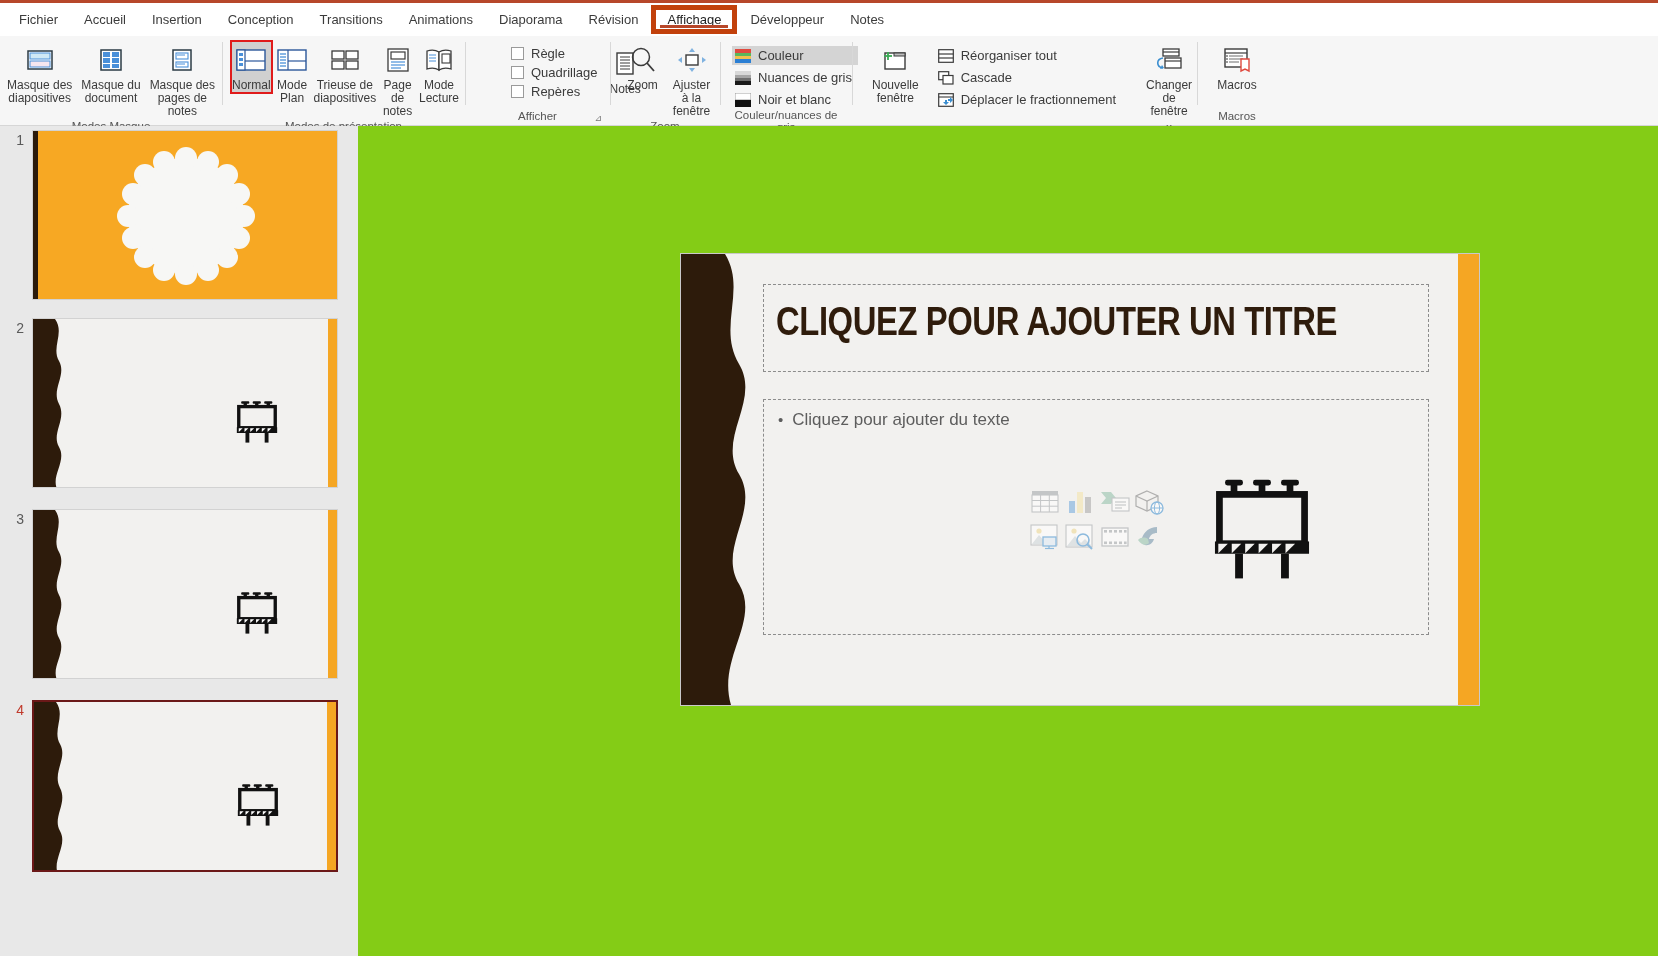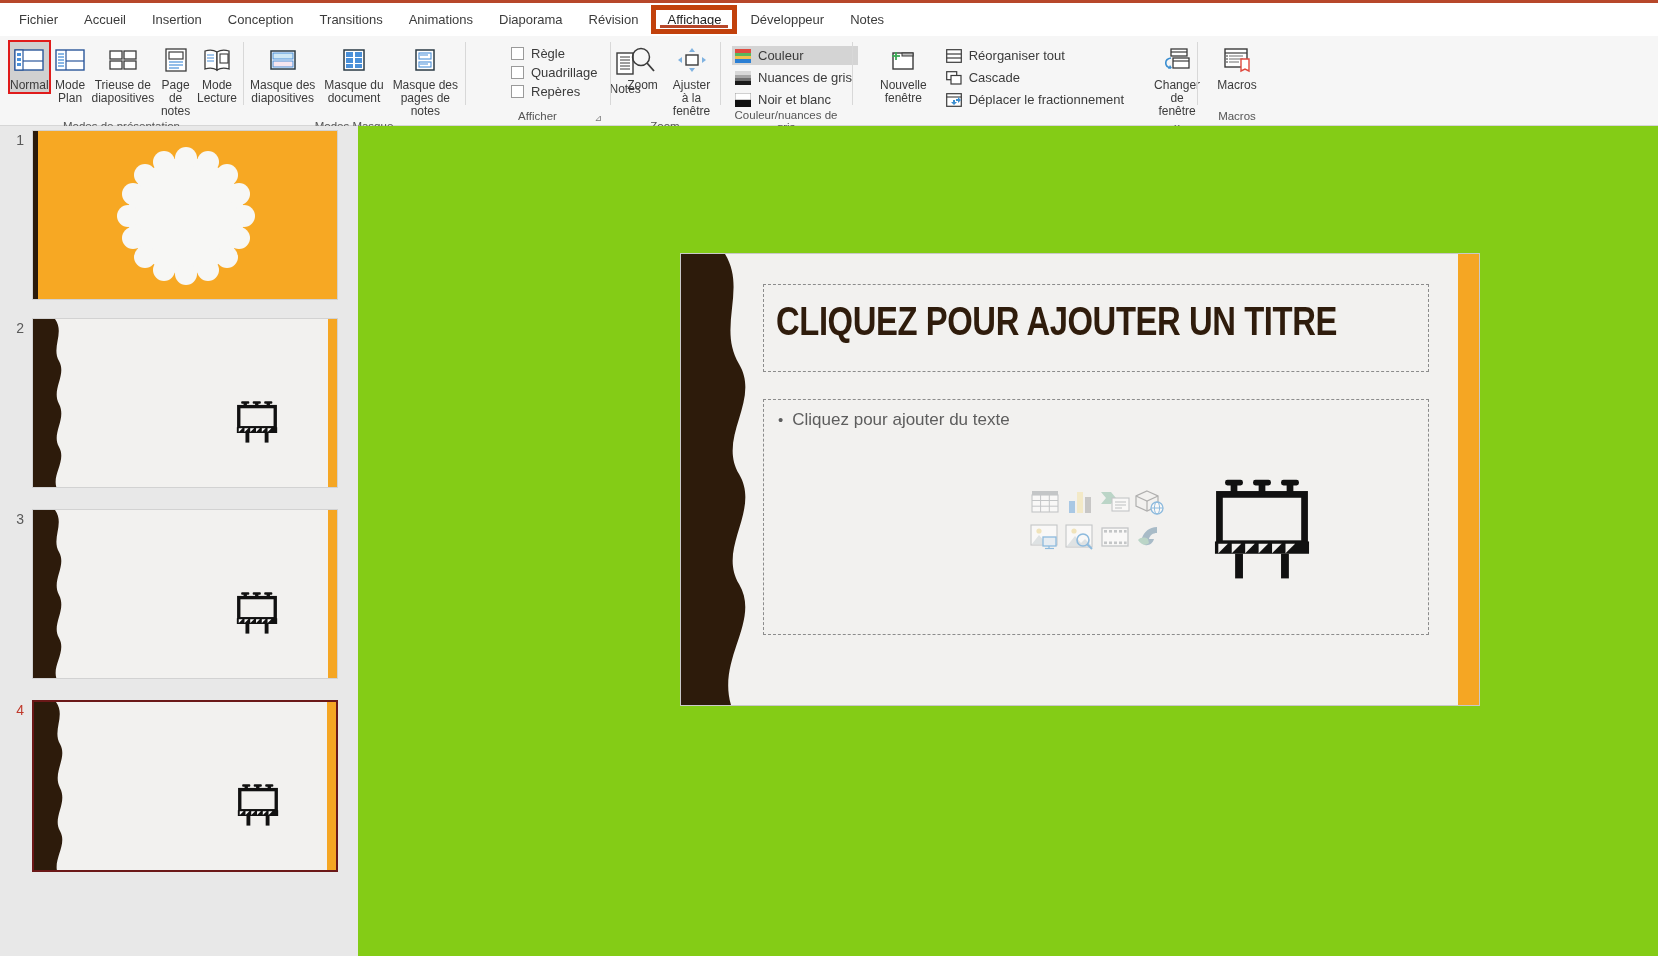--- a/index.html
+++ b/index.html
@@ -204,20 +204,62 @@
   <div class="tab"><span>Animations</span></div>
   <div class="tab"><span>Diaporama</span></div>
   <div class="tab"><span>Révision</span></div>
   <div class="tab active"><span>Affichage</span><span class="underbar"></span></div>
   <div class="tab"><span>Développeur</span></div>
   <div class="tab"><span>Notes</span></div>
 </div>
 
 <div class="ribbon">
 
+  <div class="rgroup" style="width:222px">
+    <div class="rgroup-items">
+      <div class="bigbtn xwide">
+        <span class="ico">
+          <svg width="30" height="24" viewBox="0 0 30 24">
+            <rect x="3" y="3" width="24" height="18" fill="#fff" stroke="#2b3b45" stroke-width="1.5"></rect>
+            <rect x="5" y="5" width="20" height="6" fill="#cfe8f5" stroke="#4a90d9" stroke-width="1"></rect>
+            <rect x="5" y="13" width="20" height="6" fill="#f7e6ef" stroke="#4a90d9" stroke-width="1"></rect>
+          </svg>
+        </span>
+        <span class="lbl">Masque des diapositives</span>
+      </div>
+      <div class="bigbtn xwide">
+        <span class="ico">
+          <svg width="30" height="24" viewBox="0 0 30 24">
+            <rect x="5" y="2" width="20" height="20" fill="#fff" stroke="#2b3b45" stroke-width="1.5"></rect>
+            <rect x="7" y="4" width="7" height="5" fill="#4a90d9"></rect>
+            <rect x="16" y="4" width="7" height="5" fill="#4a90d9"></rect>
+            <rect x="7" y="10" width="7" height="5" fill="#4a90d9"></rect>
+            <rect x="16" y="10" width="7" height="5" fill="#4a90d9"></rect>
+            <rect x="7" y="16" width="7" height="4" fill="#4a90d9"></rect>
+            <rect x="16" y="16" width="7" height="4" fill="#4a90d9"></rect>
+          </svg>
+        </span>
+        <span class="lbl">Masque du document</span>
+      </div>
+      <div class="bigbtn xwide">
+        <span class="ico">
+          <svg width="30" height="24" viewBox="0 0 30 24">
+            <rect x="6" y="2" width="18" height="20" fill="#fff" stroke="#2b3b45" stroke-width="1.5"></rect>
+            <rect x="9" y="5" width="12" height="6" fill="none" stroke="#4a90d9" stroke-width="1.1"></rect>
+            <line x1="10" y1="7" x2="18" y2="7" stroke="#4a90d9" stroke-width="1"></line>
+            <rect x="9" y="14" width="12" height="5" fill="none" stroke="#4a90d9" stroke-width="1.1"></rect>
+            <line x1="10" y1="16" x2="18" y2="16" stroke="#4a90d9" stroke-width="1"></line>
+          </svg>
+        </span>
+        <span class="lbl">Masque des pages de notes</span>
+      </div>
+    </div>
+    <div class="rgroup-label">Modes Masque</div>
+  </div>
+
   <div class="rgroup" style="width:243px">
     <div class="rgroup-items">
       <div class="bigbtn selected" style="margin-left:4px">
         <span class="ico">
           <svg width="30" height="24" viewBox="0 0 30 24">
             <rect x="1" y="2" width="28" height="20" fill="#fff" stroke="#2b579a" stroke-width="1.4"></rect>
             <rect x="1" y="2" width="8" height="20" fill="#fff" stroke="#2b579a" stroke-width="1.2"></rect>
             <rect x="3" y="5" width="4" height="3" fill="#4a90d9"></rect>
             <rect x="3" y="10" width="4" height="3" fill="#4a90d9"></rect>
             <rect x="3" y="15" width="4" height="3" fill="#4a90d9"></rect>
@@ -272,62 +314,20 @@
             <line x1="5" y1="7" x2="12" y2="7" stroke="#4a90d9" stroke-width="1"></line>
             <line x1="5" y1="10" x2="12" y2="10" stroke="#4a90d9" stroke-width="1"></line>
             <line x1="5" y1="13" x2="12" y2="13" stroke="#4a90d9" stroke-width="1"></line>
             <rect x="18" y="6" width="8" height="9" fill="none" stroke="#3b3b3b" stroke-width="1.1"></rect>
           </svg>
         </span>
         <span class="lbl">Mode Lecture</span>
       </div>
     </div>
     <div class="rgroup-label">Modes de présentation</div>
-  </div>
-
-  <div class="rgroup" style="width:222px">
-    <div class="rgroup-items">
-      <div class="bigbtn xwide">
-        <span class="ico">
-          <svg width="30" height="24" viewBox="0 0 30 24">
-            <rect x="3" y="3" width="24" height="18" fill="#fff" stroke="#2b3b45" stroke-width="1.5"></rect>
-            <rect x="5" y="5" width="20" height="6" fill="#cfe8f5" stroke="#4a90d9" stroke-width="1"></rect>
-            <rect x="5" y="13" width="20" height="6" fill="#f7e6ef" stroke="#4a90d9" stroke-width="1"></rect>
-          </svg>
-        </span>
-        <span class="lbl">Masque des diapositives</span>
-      </div>
-      <div class="bigbtn xwide">
-        <span class="ico">
-          <svg width="30" height="24" viewBox="0 0 30 24">
-            <rect x="5" y="2" width="20" height="20" fill="#fff" stroke="#2b3b45" stroke-width="1.5"></rect>
-            <rect x="7" y="4" width="7" height="5" fill="#4a90d9"></rect>
-            <rect x="16" y="4" width="7" height="5" fill="#4a90d9"></rect>
-            <rect x="7" y="10" width="7" height="5" fill="#4a90d9"></rect>
-            <rect x="16" y="10" width="7" height="5" fill="#4a90d9"></rect>
-            <rect x="7" y="16" width="7" height="4" fill="#4a90d9"></rect>
-            <rect x="16" y="16" width="7" height="4" fill="#4a90d9"></rect>
-          </svg>
-        </span>
-        <span class="lbl">Masque du document</span>
-      </div>
-      <div class="bigbtn xwide">
-        <span class="ico">
-          <svg width="30" height="24" viewBox="0 0 30 24">
-            <rect x="6" y="2" width="18" height="20" fill="#fff" stroke="#2b3b45" stroke-width="1.5"></rect>
-            <rect x="9" y="5" width="12" height="6" fill="none" stroke="#4a90d9" stroke-width="1.1"></rect>
-            <line x1="10" y1="7" x2="18" y2="7" stroke="#4a90d9" stroke-width="1"></line>
-            <rect x="9" y="14" width="12" height="5" fill="none" stroke="#4a90d9" stroke-width="1.1"></rect>
-            <line x1="10" y1="16" x2="18" y2="16" stroke="#4a90d9" stroke-width="1"></line>
-          </svg>
-        </span>
-        <span class="lbl">Masque des pages de notes</span>
-      </div>
-    </div>
-    <div class="rgroup-label">Modes Masque</div>
   </div>
 
   <div class="rgroup" style="width:145px">
     <div class="rgroup-items">
       <div class="checkcol">
         <label class="checkrow">
           <span class="cbox"></span>
           <span class="lbl">Règle</span>
         </label>
         <label class="checkrow">
@@ -420,21 +420,21 @@
           </span>
           <span class="lbl">Noir et blanc</span>
         </div>
       </div>
     </div>
     <div class="rgroup-label">Couleur/nuances de gris</div>
   </div>
 
   <div class="rgroup" style="width:345px">
     <div class="rgroup-items">
-      <div class="bigbtn" style="margin-left:22px">
+      <div class="bigbtn" style="margin-left:14px">
         <span class="ico">
           <svg width="30" height="26" viewBox="0 0 30 26">
             <rect x="5" y="6" width="20" height="16" fill="#fff" stroke="#3b3b3b" stroke-width="1.4"></rect>
             <rect x="14" y="6" width="11" height="3" fill="#bdbdbd" stroke="#3b3b3b" stroke-width="1"></rect>
             <line x1="8" y1="5" x2="8" y2="13" stroke="#3aaa55" stroke-width="1.8"></line>
             <line x1="4" y1="9" x2="12" y2="9" stroke="#3aaa55" stroke-width="1.8"></line>
           </svg>
         </span>
         <span class="lbl">Nouvelle fenêtre</span>
       </div>

